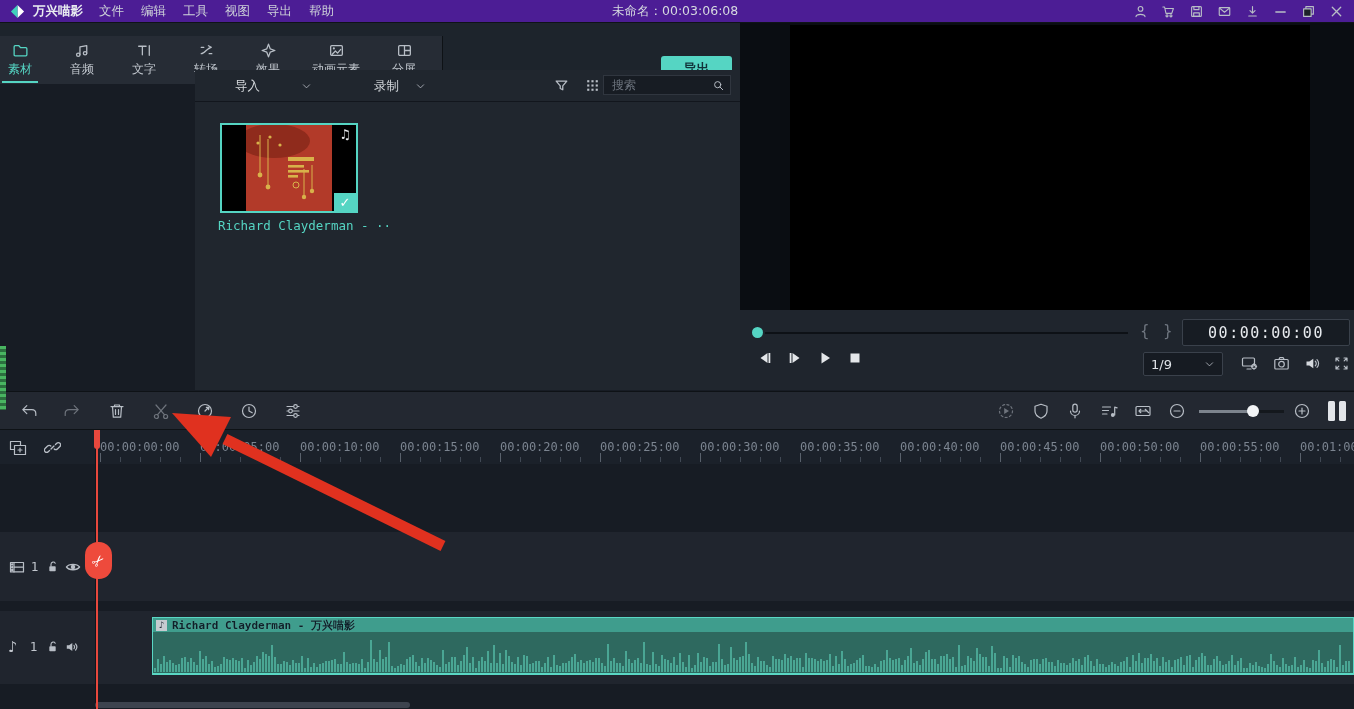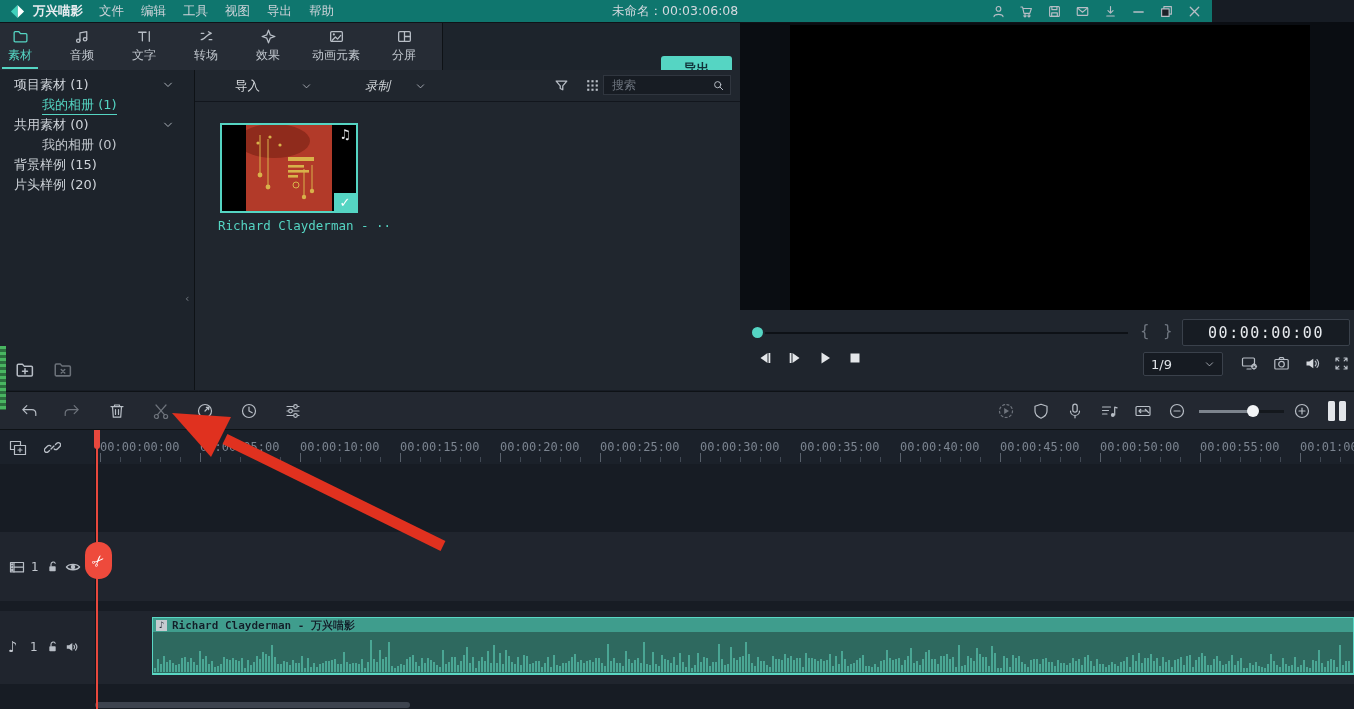--- a/index.html
+++ b/index.html
@@ -1,33 +1,33 @@
 <!DOCTYPE html>
 <html><head>
 <meta charset="utf-8">
 <style>
   html,body{margin:0;padding:0;background:#0c0f14;}
   #app{position:relative;width:1354px;height:709px;overflow:hidden;background:#171c24;
        font-family:"DejaVu Sans","Liberation Sans",sans-serif;color:#c9ced5;user-select:none;}
   .ic{fill:none;stroke:#b8bec6;stroke-width:1.2;stroke-linecap:round;stroke-linejoin:round;display:block;}
   .dim{opacity:.5;}
   
-  .menubar{position:absolute;left:0;top:0;width:1212px;height:22px;background:#0f766e;
+  .menubar{position:absolute;left:0;top:0;width:1354px;height:22px;background:#4c1d95;
            border-bottom:1px solid #0f1318;display:flex;align-items:center;z-index:20;}
   .logo{width:15px;height:15px;margin:0 8px 0 10px;}
   .brand{font-weight:bold;font-size:12.5px;color:#e9ecf0;margin-right:16px;white-space:nowrap;}
   .menu-item{font-size:12.5px;color:#ced3d9;margin-right:17px;white-space:nowrap;cursor:default;}
   .title-center{position:absolute;left:612px;top:50%;transform:translateY(-50%);
                 font-size:12.5px;color:#d5d9df;white-space:nowrap;}
   .win-icons{margin-left:auto;display:flex;align-items:center;gap:13px;padding-right:10px;}
   .win-icons svg{width:15px;height:15px;}
   
   .ribbon{position:absolute;left:0;top:22px;width:740px;height:48px;background:#1d242c;
           border-bottom:1px solid #0e1216;border-right:1px solid #0e1216;}
-  .tabstrip{position:absolute;left:0;top:0;width:443px;height:48px;background:#262c35;
+  .tabstrip{position:absolute;left:0;top:14px;width:443px;height:48px;background:#262c35;
             border-right:1px solid #0e1216;display:flex;align-items:center;gap:26px;padding-left:2px;box-sizing:border-box;}
   .tab{position:relative;height:48px;min-width:36px;display:flex;flex-direction:column;align-items:center;
        justify-content:center;gap:2px;font-size:12px;color:#c2c8cf;cursor:pointer;white-space:nowrap;}
   .tab svg{width:17px;height:17px;}
   .tab.active{color:#55d5c3;}
   .tab.active .ic{stroke:#55d5c3;}
   .tab.active::after{content:"";position:absolute;left:0;right:0;bottom:1px;height:2px;background:#55d5c3;}
   .export-btn{position:absolute;left:661px;top:34px;width:71px;height:26px;background:#55d5c3;border-radius:3px;
               color:#12333a;font-weight:bold;font-size:13px;display:flex;align-items:center;justify-content:center;cursor:pointer;}
   
@@ -223,49 +223,28 @@
         <svg class="ic" viewBox="0 0 16 16">
             <rect x="2.5" y="3.5" width="11" height="9" rx="1"></rect>
             <path d="M8 3.5 V12.5 M8 8 H13.5"></path>
           </svg>
         <span>分屏</span>
       </div>
     </div>
     <div class="export-btn">导出</div>
   </div>
 
-  <div class="sidebar">
-    <div class="tree-row" style="left:14px;top:6px;">项目素材 (1)</div>
-    <svg class="ic tree-chev" style="top:9px;" viewBox="0 0 16 16">
-        <path d="M3.5 5.5 l4.5 4.5 4.5-4.5"></path>
-      </svg>
-    <div class="tree-row child selected" style="left:42px;top:26px;">我的相册 (1)</div>
-    <div class="tree-row" style="left:14px;top:46px;">共用素材 (0)</div>
-    <svg class="ic tree-chev" style="top:49px;" viewBox="0 0 16 16">
-        <path d="M3.5 5.5 l4.5 4.5 4.5-4.5"></path>
-      </svg>
-    <div class="tree-row child" style="left:42px;top:66px;">我的相册 (0)</div>
-    <div class="tree-row" style="left:14px;top:86px;">背景样例 (15)</div>
-    <div class="tree-row" style="left:14px;top:106px;">片头样例 (20)</div>
-    <div class="collapse-handle">‹</div>
-    <svg class="ic folder-tool" style="left:14px;" viewBox="0 0 16 16">
-        <path d="M1.8 4.2 c0-.5.4-.9.9-.9 h3.2 l1.4 1.6 H13 c.5 0 .9.4.9.9 v6 c0 .5-.4.9-.9.9 H2.7 c-.5 0-.9-.4-.9-.9 z M8 7 v4 M6 9 h4"></path>
-      </svg>
-    <svg class="ic folder-tool dim" style="left:52px;" viewBox="0 0 16 16">
-        <path d="M1.8 4.2 c0-.5.4-.9.9-.9 h3.2 l1.4 1.6 H13 c.5 0 .9.4.9.9 v6 c0 .5-.4.9-.9.9 H2.7 c-.5 0-.9-.4-.9-.9 z M6.6 7.6 l2.8 2.8 M9.4 7.6 l-2.8 2.8"></path>
-      </svg>
-  </div>
 
   <div class="library">
     <div class="lib-header">
       <span class="lib-label" style="left:40px;">导入</span>
       <svg class="ic lib-chev" style="left:106px;" viewBox="0 0 16 16">
           <path d="M3.5 5.5 l4.5 4.5 4.5-4.5"></path>
         </svg>
-      <span class="lib-label" style="left:170px;font-style:italic;">录制</span>
+      <span class="lib-label" style="left:179px;">录制</span>
       <svg class="ic lib-chev" style="left:220px;" viewBox="0 0 16 16">
           <path d="M3.5 5.5 l4.5 4.5 4.5-4.5"></path>
         </svg>
       <svg class="ic lib-icon" style="left:358px;" viewBox="0 0 16 16">
           <path d="M3 3.8 h10 L9.2 8.4 V12 l-2.4-1.2 V8.4 z"></path>
         </svg>
       <svg class="lib-icon" style="left:389px;" viewBox="0 0 16 16" fill="#b8bec6">
           <rect x="3" y="3" width="2" height="2"></rect>
           <rect x="7" y="3" width="2" height="2"></rect>
           <rect x="11" y="3" width="2" height="2"></rect>

